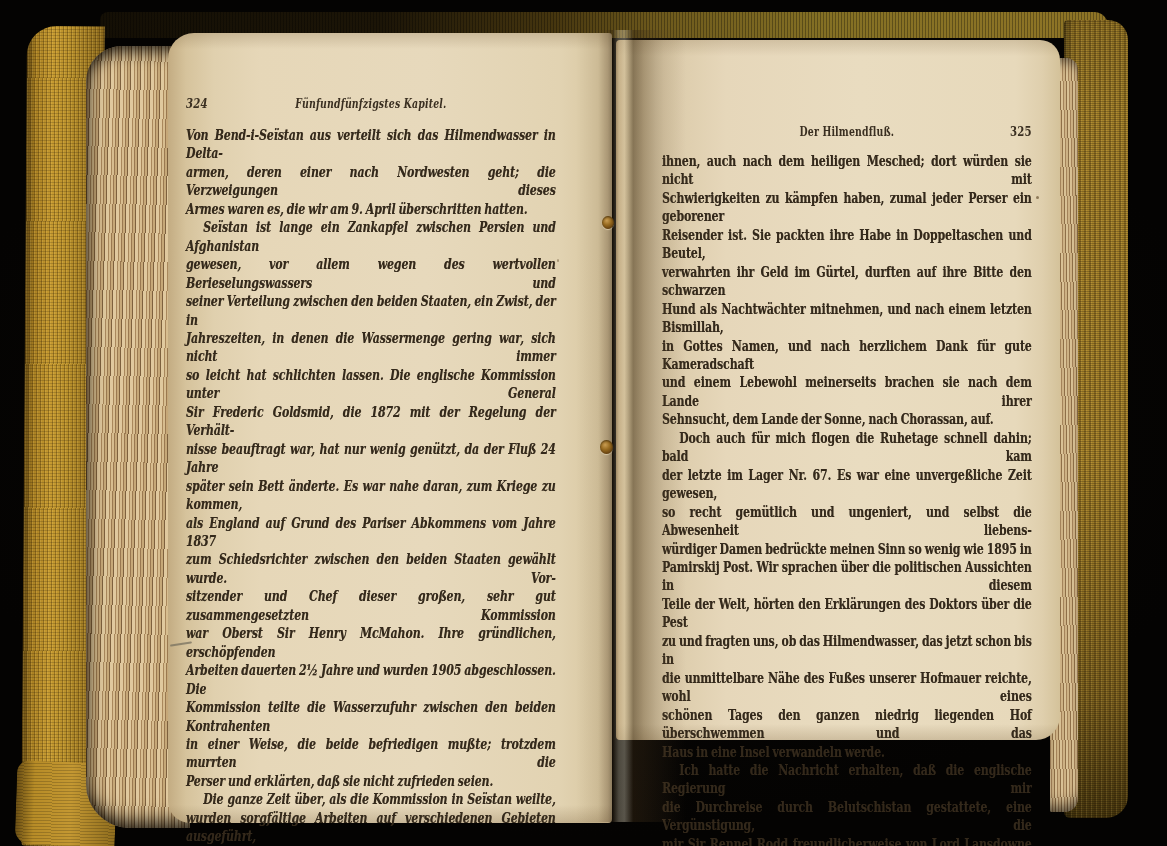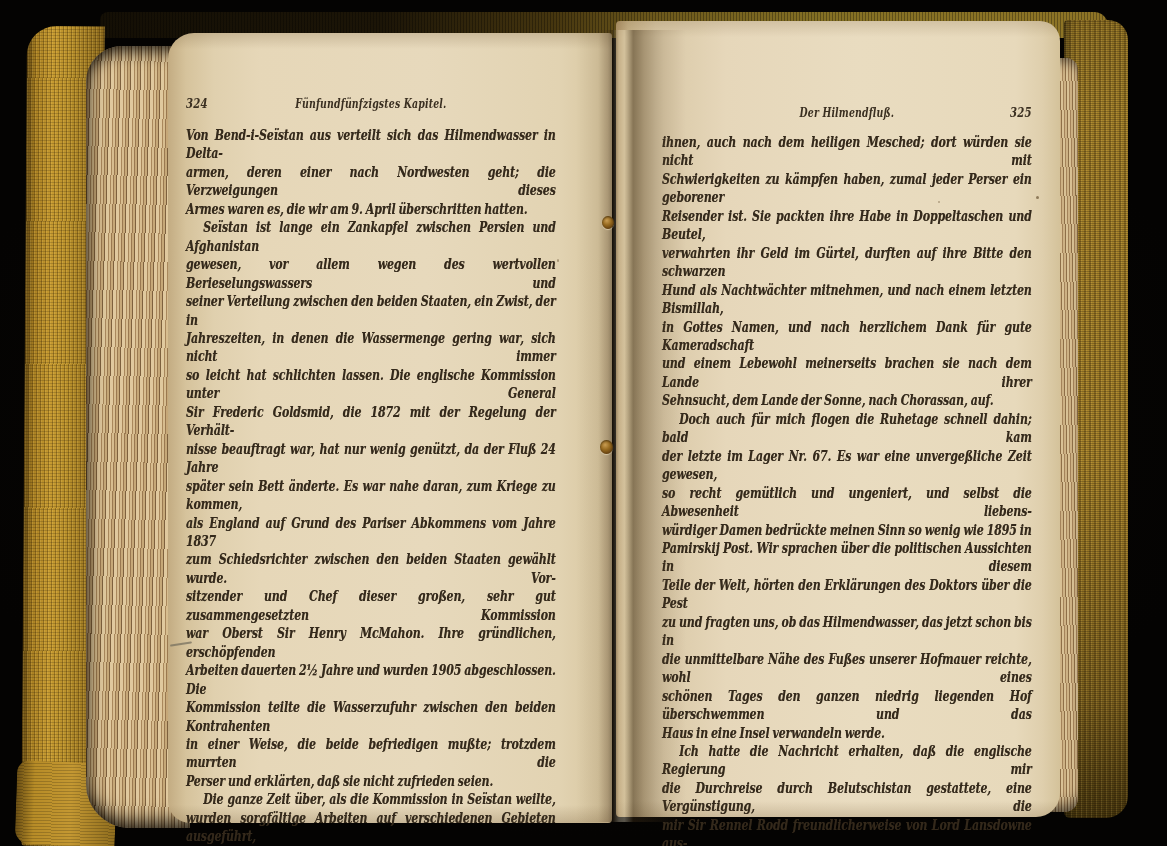--- a/index.html
+++ b/index.html
@@ -68,26 +68,25 @@
   .page{position:absolute;}
   .page-left{
     left:168px;top:33px;width:444px;height:790px;
     background:
       linear-gradient(180deg, rgba(110,85,50,.22) 0, transparent 16px, transparent calc(100% - 18px), rgba(110,85,50,.26) 100%),
       linear-gradient(90deg,#c3ac82 0,#d6c39c 18px,#e0d0ae 46px,#e6d7b8 92px,#e7d9bc 58%,#e2d3b2 88%,#d9c8a2 97%,#cdb993 100%);
     border-radius:26px 3px 4px 22px;
     font-style:italic;
   }
   .page-right{
-    left:616px;top:21px;width:444px;height:796px;
+    left:616px;top:40px;width:444px;height:700px;
     background:
       linear-gradient(180deg, rgba(120,95,58,.20) 0, transparent 16px, transparent calc(100% - 16px), rgba(120,95,58,.24) 100%),
       linear-gradient(90deg,#ab9065 0,#c7b288 12px,#d9c8a6 40px,#e6d7ba 110px,#e9dcc0 55%,#e7d9bb 90%,#dfcfad 96%,#d4c29a 100%);
     border-radius:4px 20px 24px 4px;
-    font-style:italic;
   }
   .gutter-shadow{
     position:absolute;left:576px;top:30px;width:110px;height:792px;pointer-events:none;
     background:linear-gradient(90deg,
       transparent 0, rgba(90,66,36,.10) 20%, rgba(70,50,26,.28) 29%, rgba(40,28,12,.40) 33%,
       rgba(246,234,202,.30) 39%, rgba(252,242,214,.34) 44%,
       rgba(55,40,20,.46) 52%, rgba(70,52,28,.30) 62%, rgba(90,68,40,.12) 80%, transparent 100%);
   }
 
   

